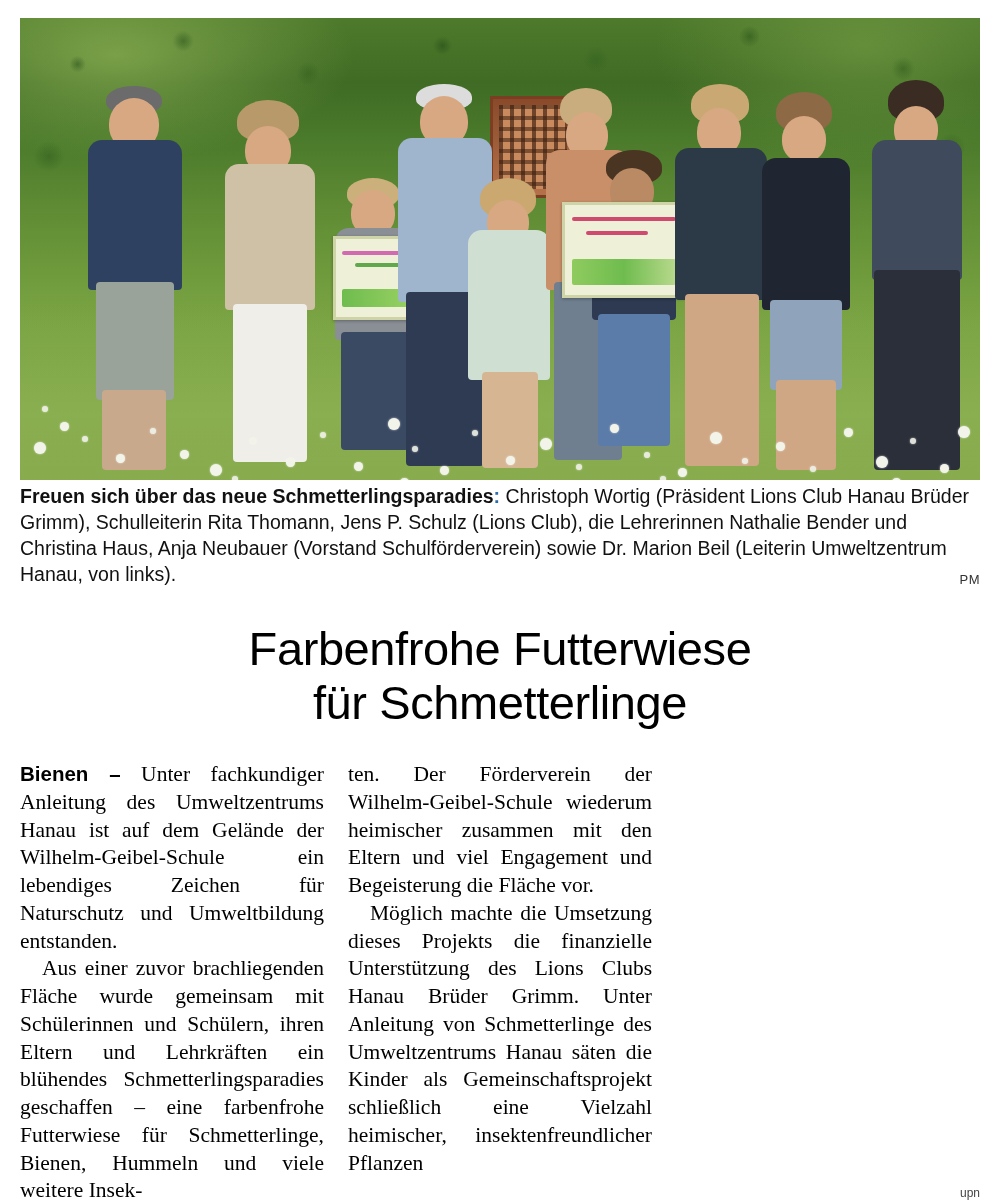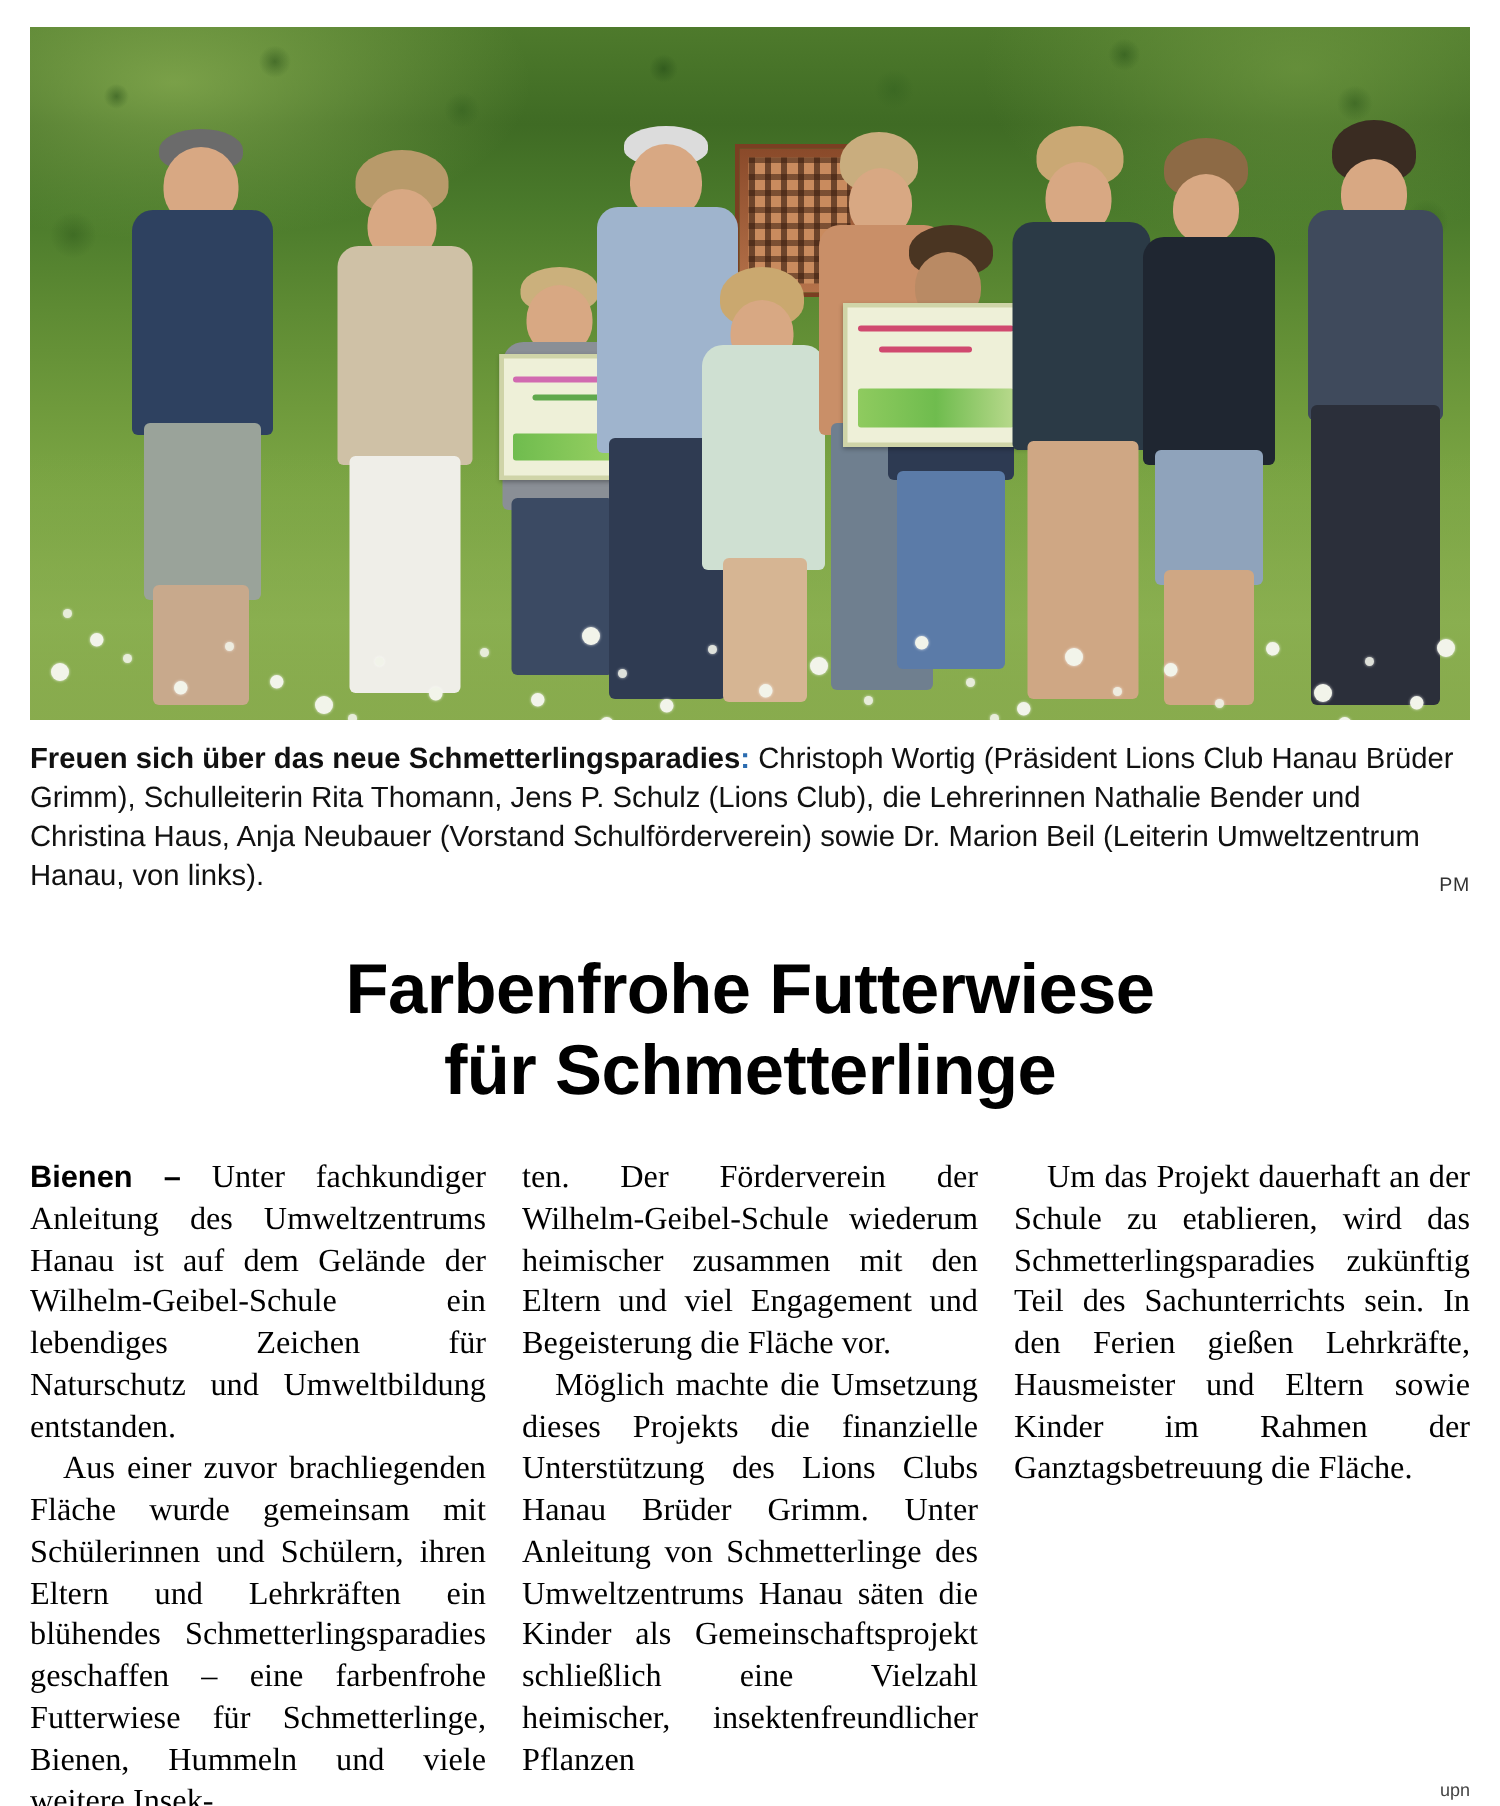--- a/index.html
+++ b/index.html
@@ -127,21 +127,21 @@
     inset: 6px;
     background:
       repeating-linear-gradient(to right, rgba(60,30,15,0.65) 0 4px, rgba(0,0,0,0) 4px 11px),
       repeating-linear-gradient(to bottom, rgba(60,30,15,0.55) 0 4px, rgba(0,0,0,0) 4px 11px),
       #c98b5e;
   }
 
   
   .caption {
     width: 960px;
-    margin-top: 14px;
+    margin-top: 4px;
     font-family: "Liberation Sans", sans-serif;
     font-size: 19.5px;
     line-height: 1.33;
     color: #111;
     position: relative;
   }
   .caption b { font-weight: bold; }
   .caption .colon { color: #2b6cb0; font-weight: bold; }
   .credit {
     position: absolute;
@@ -151,21 +151,21 @@
     letter-spacing: .5px;
     color: #333;
     font-family: "Liberation Sans", sans-serif;
   }
 
   
   .headline {
     width: 960px;
     text-align: center;
     font-family: "Liberation Sans", sans-serif;
-    font-weight: bold;
+    font-weight: normal;
     font-size: 47px;
     line-height: 1.15;
     letter-spacing: -0.4px;
     margin-top: 34px;
     color: #000;
   }
   .headline .l2 { display: block; }
 
   
   .columns {
@@ -341,18 +341,17 @@
   <div class="columns">
     <div class="col">
       <p class="first lead"><b>Bienen –</b><span> Unter fachkundiger Anleitung des Umweltzentrums Hanau ist auf dem Gelände der Wilhelm-Geibel-Schule ein lebendiges Zeichen für Naturschutz und Umweltbildung entstanden.</span></p>
       <p>Aus einer zuvor brachliegenden Fläche wurde gemeinsam mit Schülerinnen und Schülern, ihren Eltern und Lehrkräften ein blühendes Schmetterlingsparadies geschaffen – eine farbenfrohe Futterwiese für Schmetterlinge, Bienen, Hummeln und viele weitere Insek-</p>
     </div>
     <div class="col">
       <p class="first">ten. Der Förderverein der Wilhelm-Geibel-Schule wiederum heimischer zusammen mit den Eltern und viel Engagement und Begeisterung die Fläche vor.</p>
       <p>Möglich machte die Umsetzung dieses Projekts die finanzielle Unterstützung des Lions Clubs Hanau Brüder Grimm. Unter Anleitung von Schmetterlinge des Umweltzentrums Hanau säten die Kinder als Gemeinschaftsprojekt schließlich eine Vielzahl heimischer, insektenfreundlicher Pflanzen</p>
     </div>
     <div class="col">
-      <p>Um das Projekt dauerhaft an der Schule zu etablieren, wird das Schmetterlingsparadies zukünftig Teil des Sachunterrichts sein. In den Ferien gießen Lehrkräfte, Hausmeister und Eltern sowie Kinder im Rahmen der Ganztagsbetreuung die Fläche.</p>
     </div>
   </div>
 
   <div class="upn">upn</div>
 </div>
 
 </body></html>

